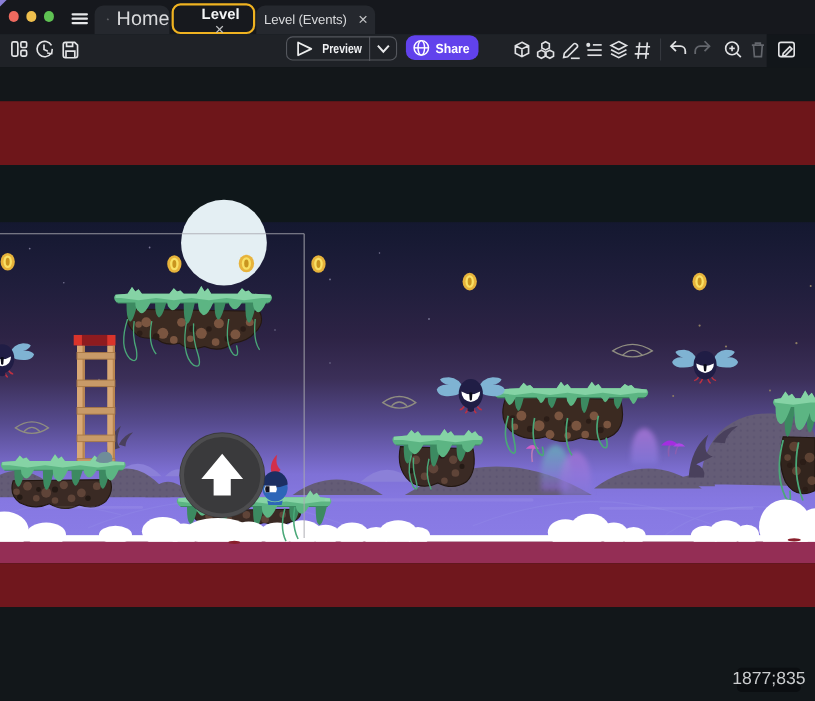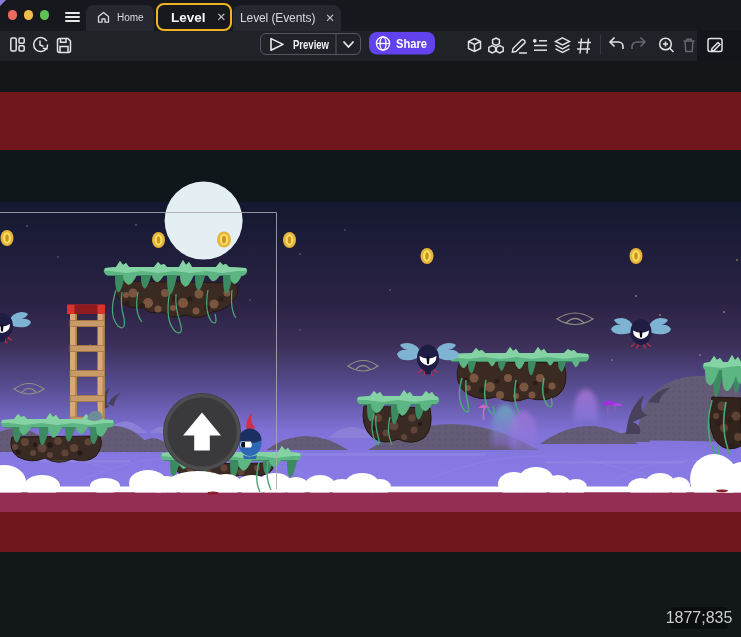--- a/index.html
+++ b/index.html
@@ -6,26 +6,26 @@
     font-family:"Liberation Sans",sans-serif;}
   #app{position:relative;width:741px;height:637px;}
   
   #titlebar{position:absolute;left:0;top:0;width:741px;height:31px;background:#16181d;}
   .tl{position:absolute;top:10.3px;width:9.4px;height:9.4px;border-radius:50%;}
   #tl-r{left:7.7px;background:#ed6a5f;}
   #tl-y{left:23.9px;background:#efbf4d;}
   #tl-g{left:40.1px;background:#5fc253;}
   .burger{position:absolute;left:65px;width:15px;height:2px;background:#e6e7e9;border-radius:1px;}
   .tab{position:absolute;top:4.5px;height:26.5px;background:#25282e;border-radius:8px 8px 0 0;
-       color:#d9dadc;font-size:10px;display:flex;align-items:center;}
+       color:#d9dadc;font-size:18px;display:flex;align-items:center;}
   #tab-home{left:86px;width:68px;}
   #tab-events{left:233px;width:108px;white-space:nowrap;font-size:12px;letter-spacing:-0.1px;text-align:right;}
   #tab-level{position:absolute;left:156px;top:3px;width:76px;height:28px;border:2.5px solid #f0b321;
        border-radius:8px;box-sizing:border-box;background:#17191e;color:#f4f5f6;
-       font-size:13.5px;font-weight:bold;display:flex;align-items:center;}
+       font-size:13.5px;font-weight:bold;display:flex;align-items:center;flex-direction:column;}
   .xmark{font-weight:normal;color:#c2c3c5;font-size:11.5px;}
   
   #toolbar{position:absolute;left:0;top:31px;width:697px;height:30px;background:#1f2227;}
   #previewbtn{position:absolute;left:260px;top:1.5px;width:101px;height:22px;border:1px solid #54575d;
       border-radius:6px;box-sizing:border-box;display:flex;align-items:center;}
 
   
   #scene{position:absolute;left:0;top:61px;}
   #coords{position:absolute;left:670px;top:607px;width:58px;height:22px;background:#0b0e11;
       border-radius:4px;color:#caccce;font-size:16px;display:flex;align-items:center;

